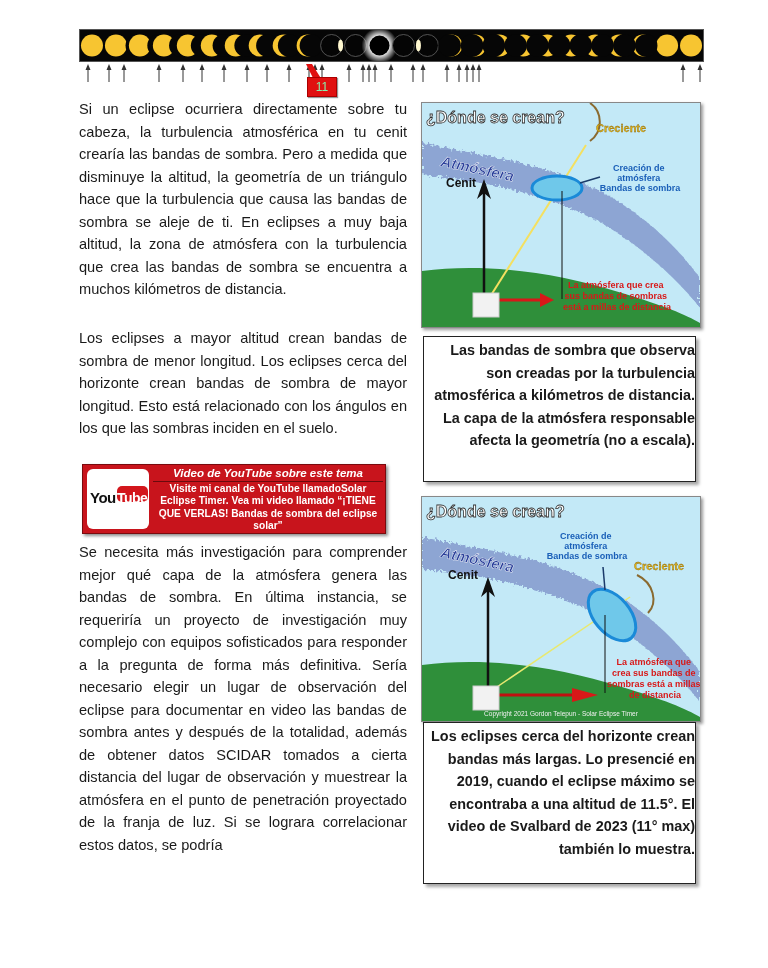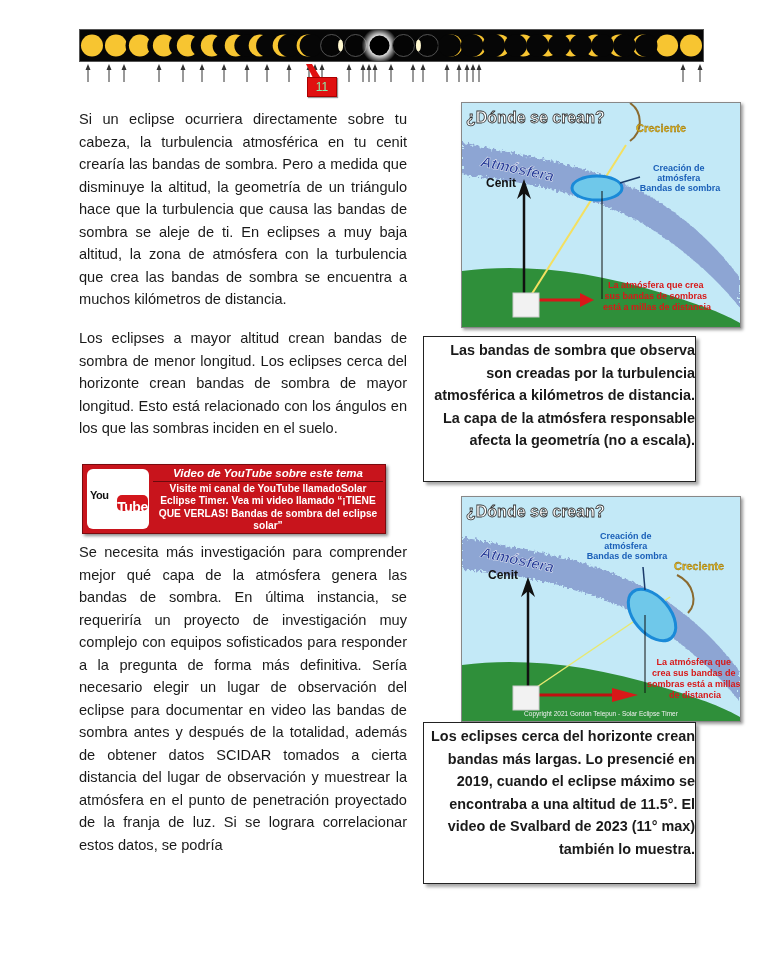--- a/index.html
+++ b/index.html
@@ -7,35 +7,35 @@
 
   
   .strip { position: absolute; left: 79px; top: 29px; width: 625px; height: 33px; background: #060606; border: 1px solid #555; box-sizing: border-box; }
   .strip svg { display: block; }
   .arrows { position: absolute; left: 79px; top: 62px; width: 625px; height: 22px; }
   .page-num { position: absolute; left: 307px; top: 77px; width: 28px; height: 18px; background: #e01010; color: #86efac; font-weight: normal; font-size: 12px; text-align: center; line-height: 18px; border: 1px solid #a00; box-shadow: 1px 1px 1px rgba(0,0,0,0.4); }
   .page-num-tail { position: absolute; left: 306px; top: 64px; width: 20px; height: 16px; }
 
   
   .para { position: absolute; left: 79px; width: 328px; font-size: 14.6px; line-height: 22.5px; text-align: justify; margin: 0; }
-  #p1 { top: 108px; }
+  #p1 { top: 98px; }
   #p2 { top: 327px; }
   #p3 { top: 541px; }
 
   
   .yt { position: absolute; left: 82px; top: 464px; width: 304px; height: 70px; background: #c8141c; border: 1px solid #7a0a0e; box-shadow: 2px 2px 3px rgba(0,0,0,0.45); box-sizing: border-box; }
   .yt-logo { position: absolute; left: 4px; top: 4px; width: 62px; height: 60px; background: #fff; border-radius: 6px; }
-  .yt-logo .you { position: absolute; left: 3px; top: 20px; font-weight: bold; font-size: 11px; color: #111; letter-spacing: -0.5px; font-family: "Liberation Sans Narrow", "Liberation Sans", sans-serif; }
-  .yt-logo .tube { position: absolute; left: 30px; top: 26px; width: 31px; height: 16px; background: #d3161c; border-radius: 5px; color: #fff; font-weight: bold; font-size: 14px; text-align: center; line-height: 24px; letter-spacing: -0.5px; }
+  .yt-logo .you { position: absolute; left: 3px; top: 20px; font-weight: bold; font-size: 15px; color: #111; letter-spacing: -0.5px; font-family: "Liberation Sans Narrow", "Liberation Sans", sans-serif; }
+  .yt-logo .tube { position: absolute; left: 30px; top: 17px; width: 31px; height: 16px; background: #d3161c; border-radius: 5px; color: #fff; font-weight: bold; font-size: 14px; line-height: 24px; letter-spacing: -0.5px; }
   .yt-title { position: absolute; left: 70px; top: 1px; width: 230px; text-align: center; color: #fff; font-style: italic; font-weight: bold; font-size: 11.5px; line-height: 14px; }
   .yt-rule { position: absolute; left: 70px; top: 16px; width: 230px; height: 1px; background: #6b0a0d; }
   .yt-body { position: absolute; left: 70px; top: 18px; width: 230px; text-align: center; color: #fff; font-weight: bold; font-size: 10.2px; line-height: 12.4px; }
 
   
-  .diagram { position: absolute; left: 421px; width: 278px; height: 224px; border: 1px solid #888; box-shadow: 2px 2px 3px rgba(0,0,0,0.4); overflow: hidden; background: #bfe7f5; margin-left: 40px; }
+  .diagram { position: absolute; left: 421px; width: 278px; height: 224px; border: 1px solid #888; box-shadow: 2px 2px 3px rgba(0,0,0,0.4); overflow: hidden; background: #bfe7f5; }
   #diagram1 { top: 102px; }
   #diagram2 { top: 496px; }
   .diagram svg { display: block; }
 
   
   .caption { position: absolute; left: 423px; width: 273px; border: 1.5px solid #222; box-shadow: 3px 3px 3px rgba(0,0,0,0.35); background: #fff; box-sizing: border-box; text-align: right; font-weight: bold; font-size: 14.4px; line-height: 22.6px; padding-top: 2px; }
   #caption1 { top: 336px; height: 146px; }
   #caption2 { top: 722px; height: 162px; }
 </style>
 </head>

